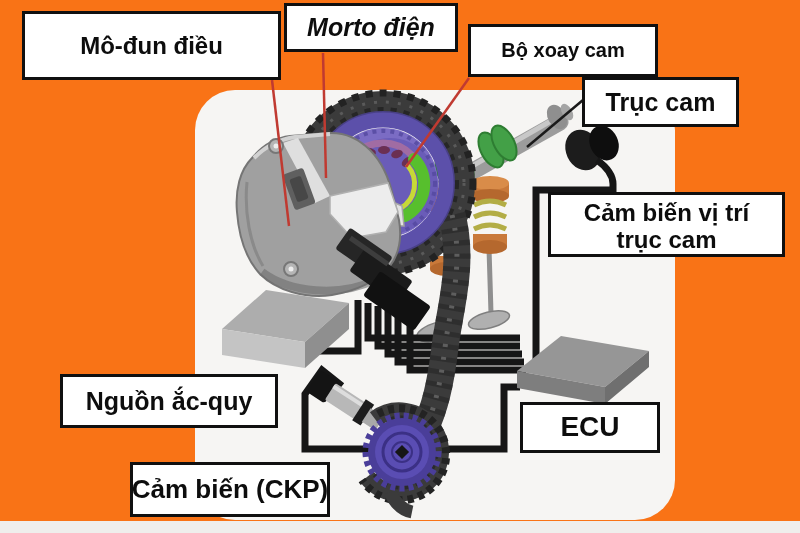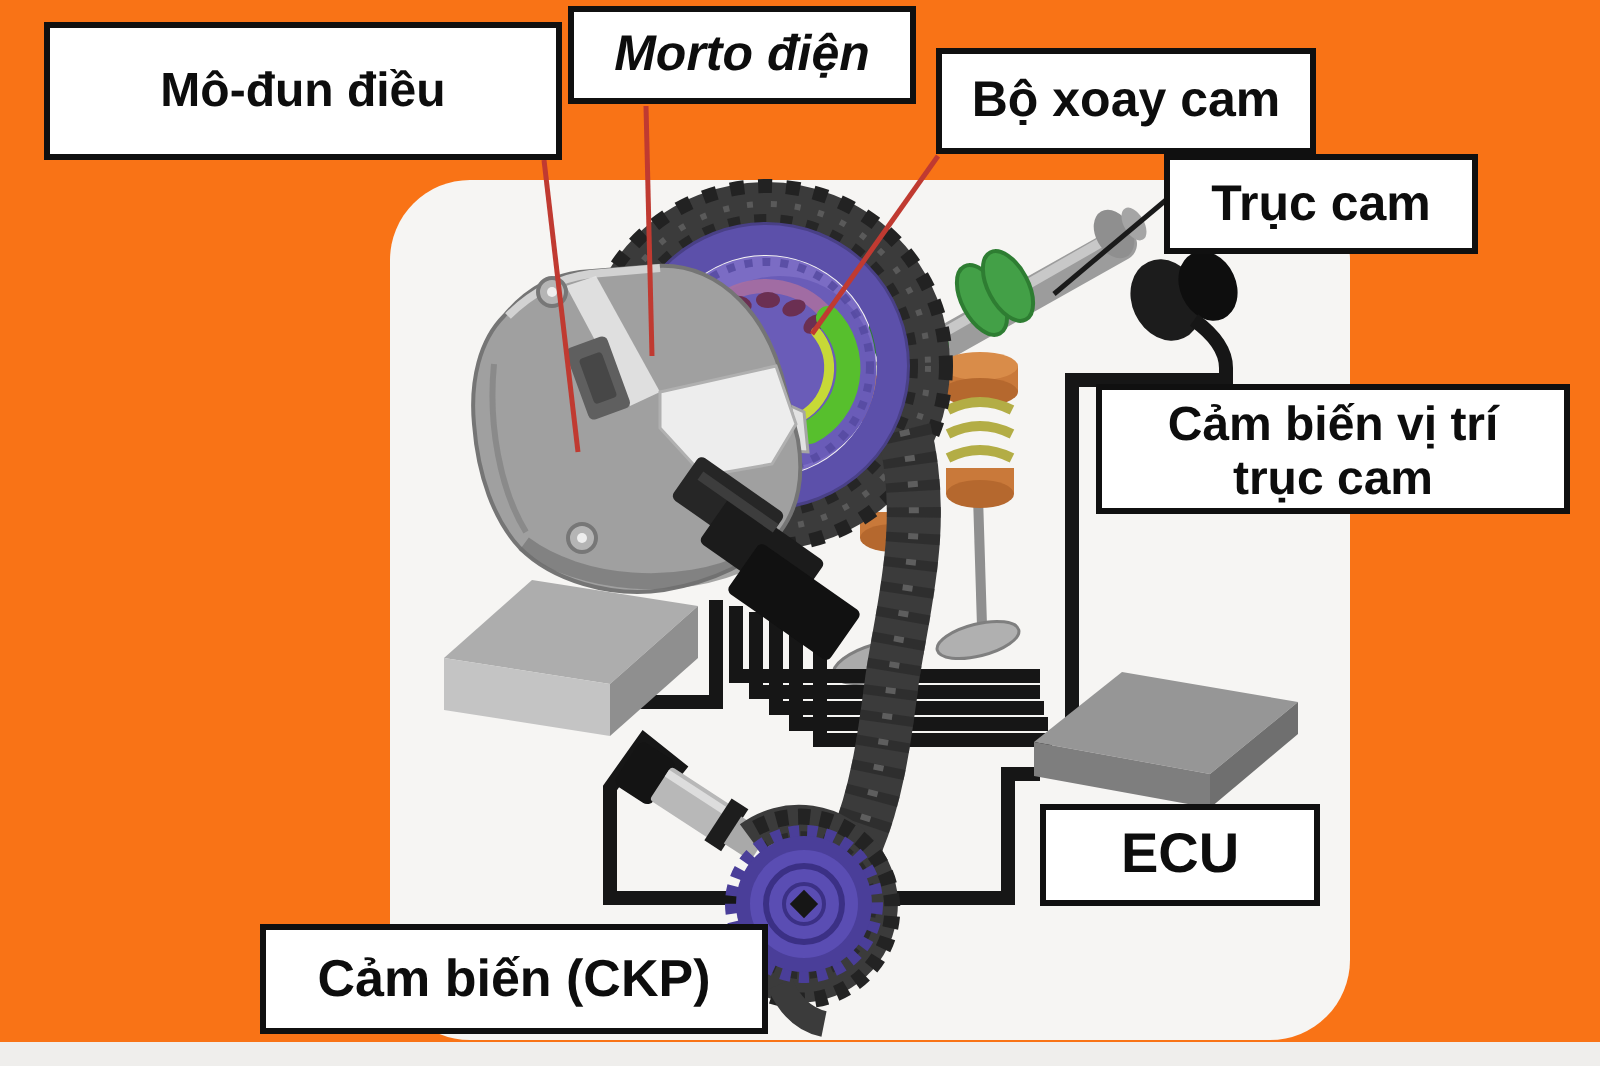--- a/index.html
+++ b/index.html
@@ -11,26 +11,26 @@
   .label-box{
     position:absolute;box-sizing:border-box;background:#ffffff;
     border:3px solid var(--box_border,#101010);
     display:flex;flex-direction:column;align-items:center;justify-content:center;
     font-weight:bold;color:var(--text_black,#0d0d0d);text-align:center;line-height:1.15;
     z-index:5;
   }
   .label-box span{display:block;white-space:nowrap;}
   .lbl-edu        {left:22px;  top:11px;  width:259px; height:69px; font-size:24px;}
   .lbl-motor      {left:284px; top:3px;   width:174px; height:49px; font-size:25px;font-style:italic;}
-  .lbl-phaser     {left:468px; top:24px;  width:190px; height:53px; font-size:25px;}
+  .lbl-phaser     {left:468px; top:24px;  width:190px; height:53px; font-size:20px;}
   .lbl-camshaft   {left:582px; top:77px;  width:157px; height:50px; font-size:25px;}
   .lbl-camsensor  {left:548px; top:192px; width:237px; height:65px; font-size:24px;justify-content:flex-end;}
   .lbl-battery    {left:60px;  top:374px; width:218px; height:54px; font-size:25px;}
   .lbl-ecu        {left:520px; top:402px; width:140px; height:51px; font-size:28px;align-items:center;}
-  .lbl-ckp        {left:130px; top:462px; width:254px; height:55px; font-size:26px;}
+  .lbl-ckp        {left:130px; top:462px; width:200px; height:55px; font-size:26px;}
 </style>
 </head>
 <body>
 
 <div class="stage">
 
   <svg width="800" height="533" viewBox="0 0 800 533">
 
     <g>
       <rect x="195" y="90" width="480" height="430" rx="40" fill="#f6f5f3"></rect>
@@ -209,20 +209,23 @@
 
   <div class="label-box lbl-camshaft">
     <span>Trục cam</span>
   </div>
 
   <div class="label-box lbl-camsensor">
     <span>Cảm biến vị trí</span>
     <span>trục cam</span>
   </div>
 
+  <div class="label-box lbl-battery">
+    <span>Nguồn ắc-quy</span>
+  </div>
 
   <div class="label-box lbl-ecu">
     <span>ECU</span>
   </div>
 
   <div class="label-box lbl-ckp">
     <span>Cảm biến (CKP)</span>
   </div>
 
 </div>

